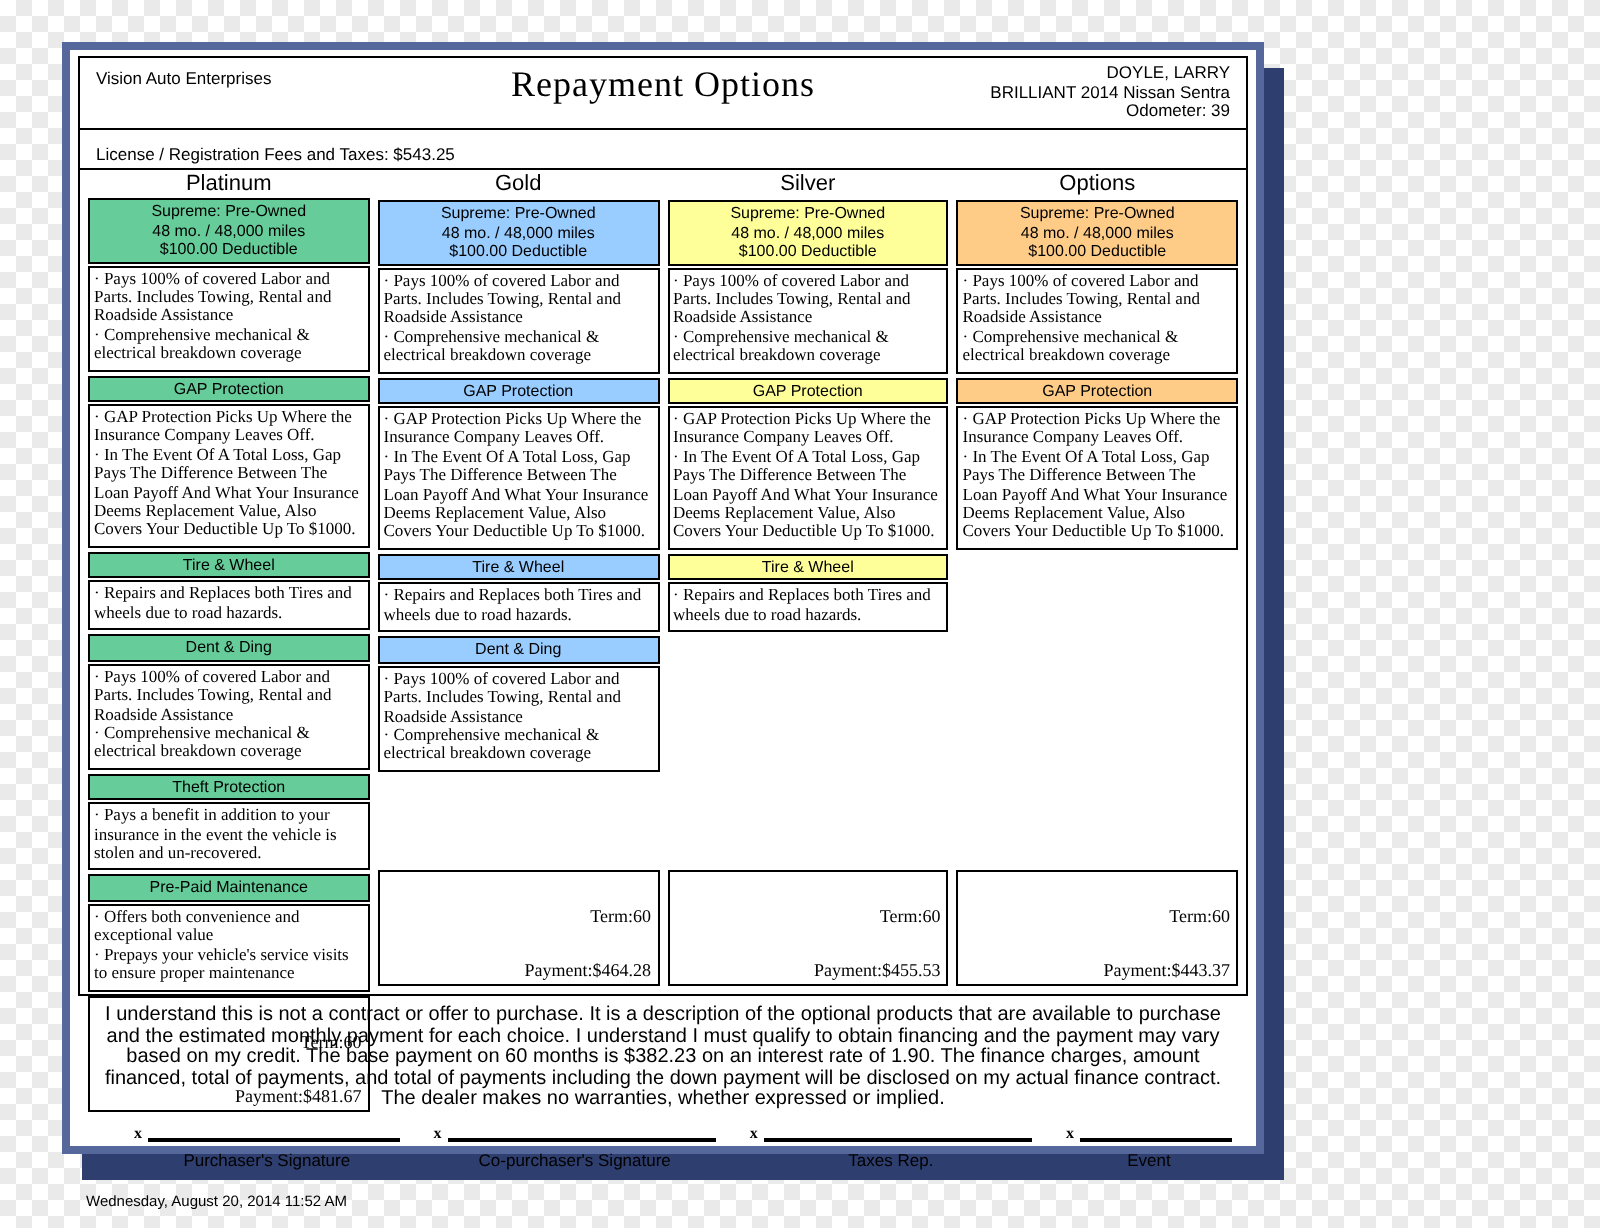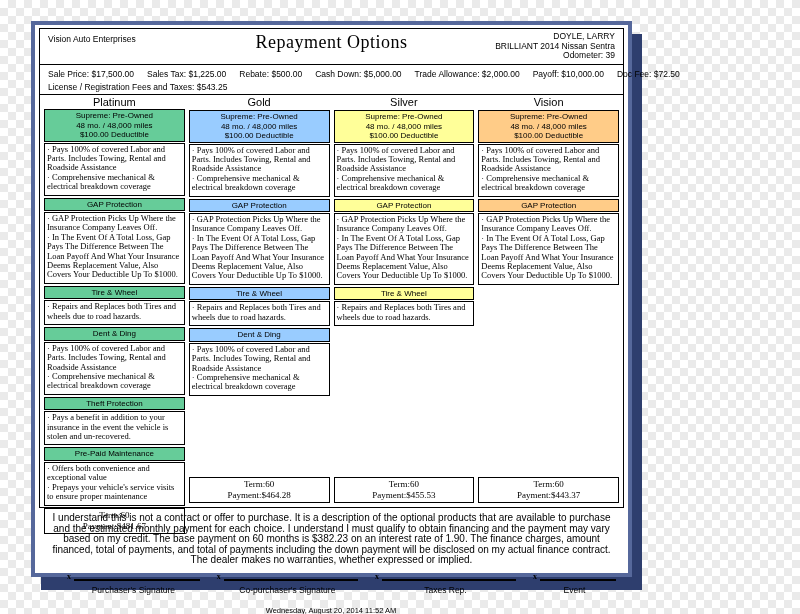--- a/index.html
+++ b/index.html
@@ -56,59 +56,50 @@
   .c3 .pband{background:var(--c-bronze);}
   .pdesc{
     border:1px solid var(--c-border); margin-top:1px; margin-bottom:2px;
     padding:1px 2px 3px 2px;
     font-family:"Liberation Serif", serif; font-size:8.5px; line-height:9.4px;
   }
   .termbox{
     margin-top:auto; border:1px solid var(--c-border);
     font-family:"Liberation Serif", serif; font-size:9px; padding:1px 3px;
   }
-  .trow{display:flex; justify-content:center; line-height:11px;}
+  .trow{display:flex; justify-content:flex-end; line-height:11px;margin-top:16px;}
   
   .bottom{padding:5px 8px 0 8px;}
   .disclaimer{text-align:center; font-size:10px; line-height:10.6px; padding:0 2px;}
   .sig-row{display:flex; margin-top:7px; padding-left:24px; padding-right:4px; gap:17px;}
   .sig{display:flex; flex-direction:column;}
   .sig.w1{flex:1.6 1 0;} .sig.w2{flex:1.7 1 0;} .sig.w3{flex:1.7 1 0;} .sig.w4{flex:1.0 1 0;}
   .sig-line{display:flex; align-items:flex-end;}
   .sig-x{font-family:"Liberation Serif", serif; font-weight:bold; font-size:8px; margin-right:3px; line-height:8px;}
   .rule{flex:1; border-bottom:2px solid var(--c-border); height:7px;}
   .sig-label{text-align:center; font-size:8.5px; margin-top:4px;}
-  .datestamp{text-align:center; font-size:7.5px; margin-top:11px; padding-right:1px;}
+  .datestamp{text-align:left; font-size:7.5px; margin-top:11px; padding-right:1px;}
 </style>
 </head>
 <body>
 
 <div class="frame">
   <div class="inner">
 
     <div class="hdr">
       <div class="dealer">Vision Auto Enterprises</div>
       <div class="doc-title">Repayment Options</div>
       <div class="customer">
         <div>DOYLE, LARRY</div>
         <div>BRILLIANT 2014 Nissan Sentra</div>
         <div>Odometer: 39</div>
       </div>
     </div>
 
     <div class="price">
-      <div class="price-line1">
-        <span>Sale Price: $17,500.00</span>
-        <span>Sales Tax: $1,225.00</span>
-        <span>Rebate: $500.00</span>
-        <span>Cash Down: $5,000.00</span>
-        <span>Trade Allowance: $2,000.00</span>
-        <span>Payoff: $10,000.00</span>
-        <span>Doc Fee: $72.50</span>
-      </div>
       <div class="price-line2">License / Registration Fees and Taxes: $543.25</div>
     </div>
 
     <div class="cols">
 
       <div class="col c0">
         <div class="col-label">Platinum</div>
         <div class="pband">
           <div>Supreme:  Pre-Owned</div>
           <div>48 mo. / 48,000 miles</div>
@@ -216,21 +207,21 @@
               <span>60</span>
             </div>
           <div class="trow">
               <span>Payment:</span>
               <span>$455.53</span>
             </div>
         </div>
       </div>
 
       <div class="col c3">
-        <div class="col-label">Vision</div>
+        <div class="col-label">Options</div>
         <div class="pband">
           <div>Supreme:  Pre-Owned</div>
           <div>48 mo. / 48,000 miles</div>
           <div>$100.00 Deductible</div>
         </div>
         <div class="pdesc">
           <div>· Pays 100% of covered Labor and Parts. Includes Towing, Rental and Roadside Assistance</div>
           <div>· Comprehensive mechanical &amp; electrical breakdown coverage</div>
         </div>
         <div class="pband">GAP Protection</div>

